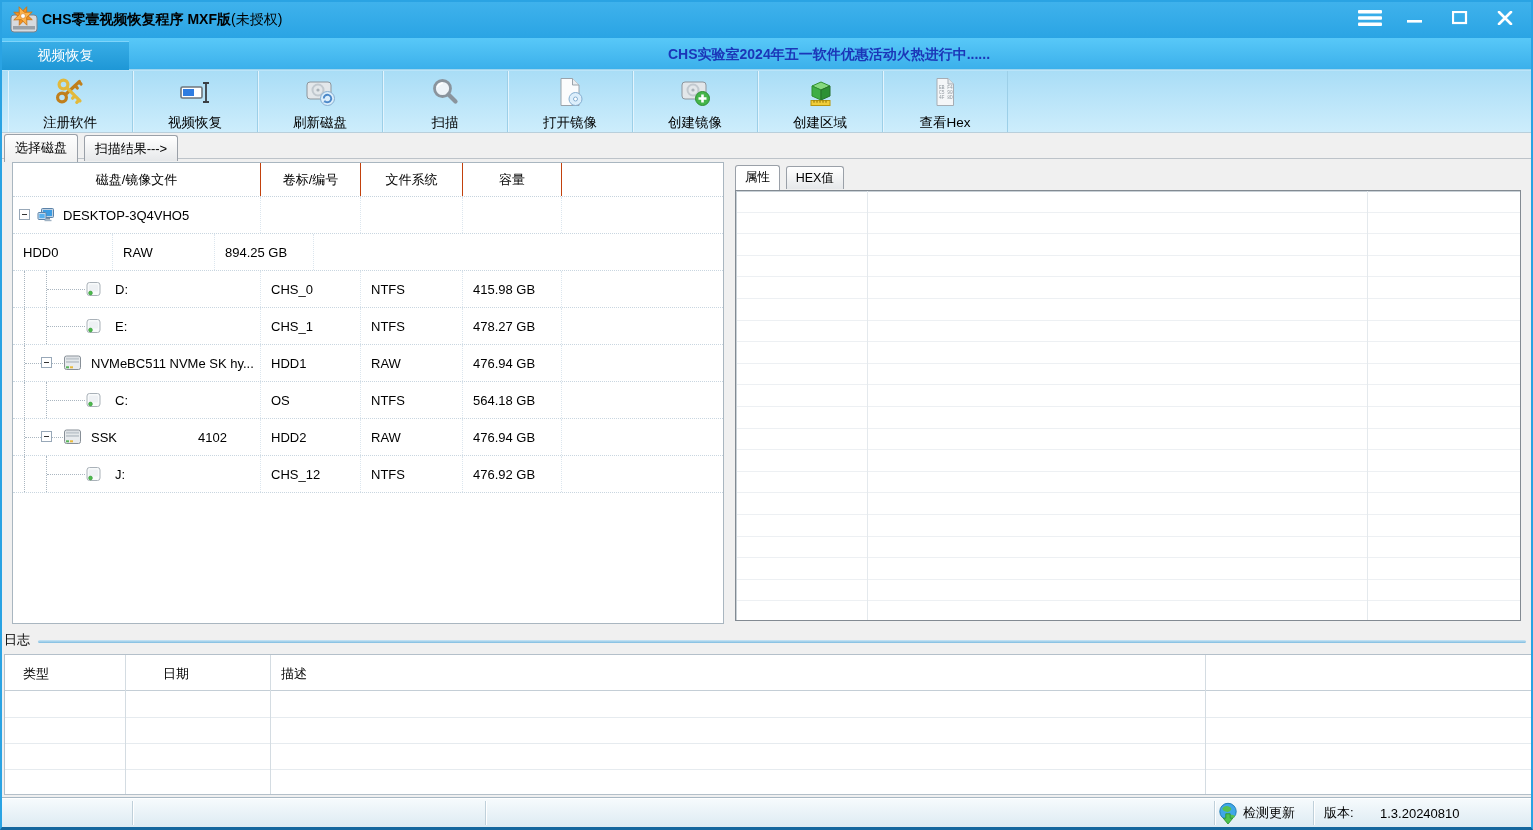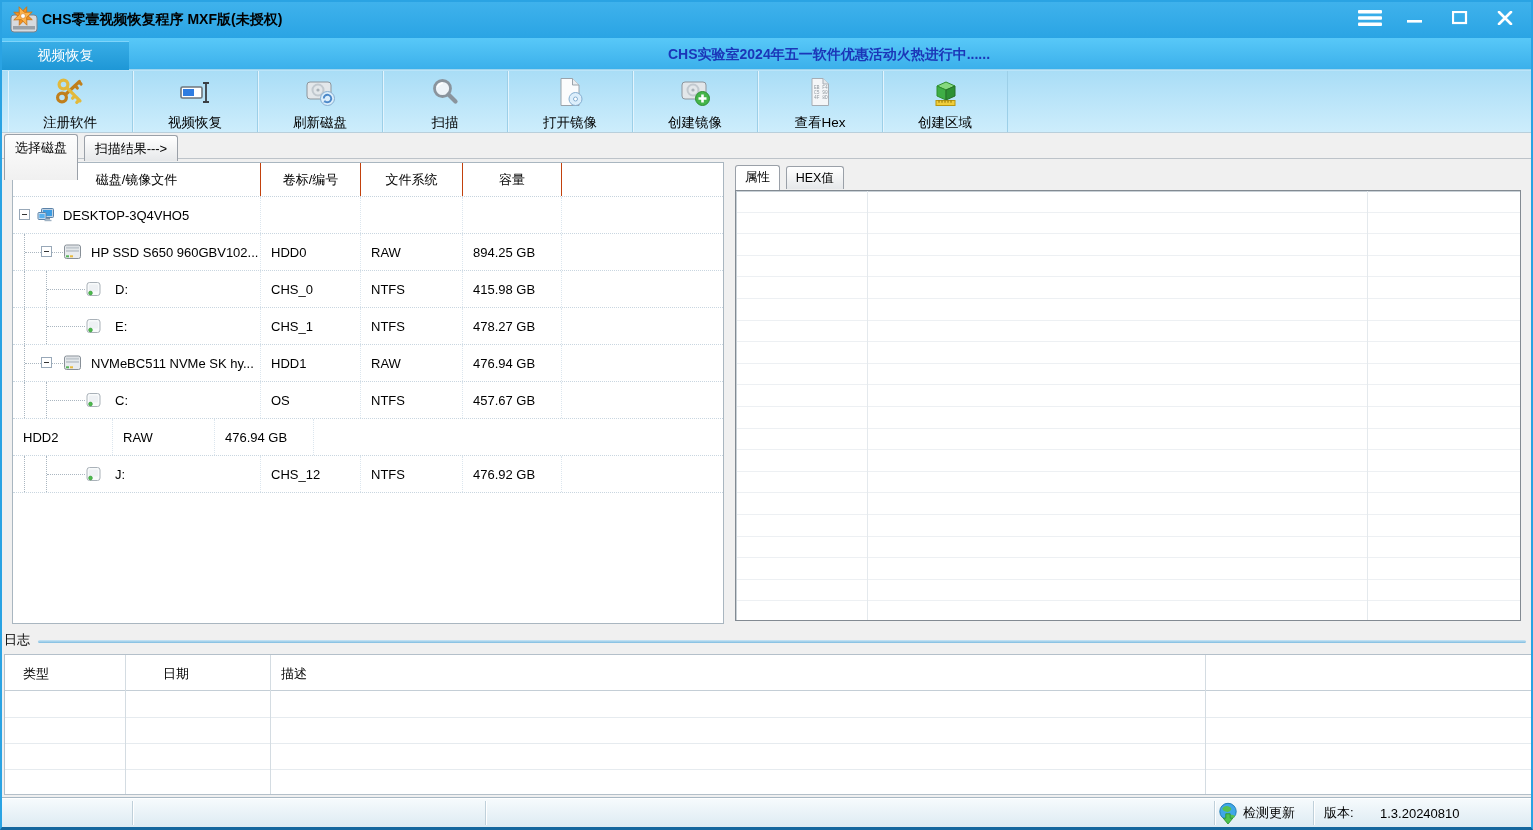--- a/index.html
+++ b/index.html
@@ -6,21 +6,21 @@
   html,body { width:1533px; height:830px; }
   body { font-family:"Liberation Sans","DejaVu Sans",sans-serif; font-size:13px; color:#000; }
   .window { position:relative; width:1533px; height:830px; overflow:hidden;
             border:2px solid #2AA3E3; border-bottom:3px solid #15679E; background:#F0F0F0; }
 
   
   .titlebar { position:absolute; left:0; top:0; width:100%; height:36px;
               background:linear-gradient(180deg,#3FB2EC 0%,#2AA4E4 100%); }
   .appicon { position:absolute; left:7px; top:3px; width:30px; height:30px; }
   .apptitle { position:absolute; left:40px; top:9px; font-size:14px; font-weight:600; color:#000; white-space:nowrap; }
-  .apptitle b { font-weight:700; }
+  .apptitle b { font-weight:400; }
   .winbtns { position:absolute; right:8px; top:3px; display:flex; gap:9px; }
   .winbtn { width:36px; height:26px; display:flex; align-items:center; justify-content:center; cursor:pointer; }
 
   
   .menustrip { position:absolute; left:0; top:36px; width:100%; height:32px;
                background:linear-gradient(180deg,#58C8F8 0%,#3BB0EB 100%); border-bottom:1px solid #9ED5EF; }
   .modetab { position:absolute; left:0; top:3px; width:127px; height:29px;
              background:linear-gradient(180deg,#38ADE6 0%,#1E97D6 100%);
              color:#fff; font-size:14px; display:flex; align-items:center; justify-content:center;
              border-top:1px solid #7FD4FA; cursor:pointer; }
@@ -35,21 +35,21 @@
   .tbtn { width:125px; height:100%; display:flex; flex-direction:column; align-items:center;
           border-right:1px solid #9CCFE8; box-shadow:1px 0 0 #E3F4FD inset; cursor:pointer; }
   .tbtn .ticon { margin-top:5px; width:32px; height:32px; }
   .tbtn .tlabel { margin-top:6px; font-size:13.5px; }
 
   
   .tabrow { position:absolute; left:0; top:131px; width:100%; height:26px; border-bottom:1px solid #BDC3C9; }
   .tab { position:relative; display:inline-block; margin-left:2px; padding:4px 10px 3px;
          font-size:13px; border:1px solid #9AA0A8; border-bottom:none; border-radius:3px 3px 0 0;
          background:linear-gradient(180deg,#FFFFFF 0%,#E6E8EA 100%); top:2px; cursor:pointer; }
-  .tab.active { background:linear-gradient(180deg,#FDFDFD 0%,#F0F0F0 100%); top:1px; padding-bottom:23px; z-index:2; }
+  .tab.active { background:linear-gradient(180deg,#FDFDFD 0%,#F0F0F0 100%); top:1px; padding-bottom:5px; z-index:2; }
 
   
   .diskpanel { position:absolute; left:10px; top:160px; width:712px; height:462px;
                background:#fff; border:1px solid #A9B6C0; }
   .dheader { display:flex; height:34px; border-bottom:1px dotted #C6D3DD; }
   .dheader .hcell { display:flex; align-items:center; justify-content:center; font-size:13px; border-right:1px solid #c2410c; }
   .trow { position:relative; display:flex; height:37px; border-bottom:1px dotted #C9D6E0; cursor:pointer; }
   .cell { position:relative; height:100%; border-right:1px dotted #DCE6EE; display:flex; align-items:center; }
   .cell.plain { padding-left:10px; }
   .cell.fill, .hcell.fill { border-right:none; flex:1; }
@@ -212,42 +212,42 @@
           <circle cx="14" cy="14" r="1.6" fill="#AAB2B9"></circle>
           <circle cx="23.5" cy="22.5" r="7" fill="#45B549" stroke="#2E8F33"></circle>
           <path d="M23.5 18.5 v8 M19.5 22.5 h8" stroke="#fff" stroke-width="2.6"></path>
         </svg>
       </span>
       <span class="tlabel">创建镜像</span>
     </div>
     <div class="tbtn">
       <span class="ticon">
         <svg viewBox="0 0 32 32" width="32" height="32">
+          <polygon points="8,10 17,6 26,10 17,14" fill="#86D97F" stroke="#2F8F2F"></polygon>
+          <polygon points="8,10 17,14 17,24 8,20" fill="#3FAE46" stroke="#2F8F2F"></polygon>
+          <polygon points="17,14 26,10 26,20 17,24" fill="#2D9134" stroke="#27702A"></polygon>
+          <rect x="7" y="24.5" width="19" height="5" fill="#F0CD3A" stroke="#B8960F"></rect>
+          <path d="M10 24.5 v2.2 M13 24.5 v2.2 M16 24.5 v2.2 M19 24.5 v2.2 M22 24.5 v2.2" stroke="#8A6D00" stroke-width="1"></path>
+        </svg>
+      </span>
+      <span class="tlabel">创建区域</span>
+    </div>
+    <div class="tbtn">
+      <span class="ticon">
+        <svg viewBox="0 0 32 32" width="32" height="32">
           <path d="M8 2.5 H19 L24.5 8 V29.5 H8 Z" fill="#F4F6F8" stroke="#A6ADB4"></path>
           <path d="M19 2.5 V8 H24.5" fill="#E4E8EB" stroke="#A6ADB4"></path>
           <g font-size="4.6" fill="#8F979E" font-family="'Liberation Mono','DejaVu Sans Mono',monospace">
             <text x="10" y="13">EB F4</text>
               <text x="10" y="18">C5 90</text>
               <text x="10" y="23">4F 8D</text>
           </g>
         </svg>
       </span>
       <span class="tlabel">查看Hex</span>
-    </div>
-    <div class="tbtn">
-      <span class="ticon">
-        <svg viewBox="0 0 32 32" width="32" height="32">
-          <polygon points="8,10 17,6 26,10 17,14" fill="#86D97F" stroke="#2F8F2F"></polygon>
-          <polygon points="8,10 17,14 17,24 8,20" fill="#3FAE46" stroke="#2F8F2F"></polygon>
-          <polygon points="17,14 26,10 26,20 17,24" fill="#2D9134" stroke="#27702A"></polygon>
-          <rect x="7" y="24.5" width="19" height="5" fill="#F0CD3A" stroke="#B8960F"></rect>
-          <path d="M10 24.5 v2.2 M13 24.5 v2.2 M16 24.5 v2.2 M19 24.5 v2.2 M22 24.5 v2.2" stroke="#8A6D00" stroke-width="1"></path>
-        </svg>
-      </span>
-      <span class="tlabel">创建区域</span>
     </div>
   </div>
 
   <div class="tabrow">
     <span class="tab active">选择磁盘</span>
     <span class="tab">扫描结果---&gt;</span>
   </div>
 
   <div class="diskpanel">
     <div class="dheader">
@@ -272,119 +272,120 @@
               </svg>
             </span>
             <span class="txt" style="left: 50px;">DESKTOP-3Q4VHO5</span>
           </div>
           <div class="cell plain" style="width: 100px;"></div>
           <div class="cell plain" style="width: 102px;"></div>
           <div class="cell plain" style="width: 99px;"></div>
           <div class="cell fill"></div>
         </div>
         <div class="trow">
+          <div class="cell plain" style="width: 100px;">HDD0</div>
+          <div class="cell plain" style="width: 102px;">RAW</div>
+          <div class="cell plain" style="width: 99px;">894.25 GB</div>
+          <div class="cell fill"></div>
+        </div>
+        <div class="trow">
+          <div class="cell name" style="width: 248px;">
+            <div class="vline" style="left: 11px;"></div>
+            <div class="vline" style="left: 33px;"></div>
+            <div class="hstub" style="left: 34px; width: 38px;"></div>
+            <span class="ticonify" style="left: 72px;">
+              <svg width="17" height="16" viewBox="0 0 17 16">
+                <rect x="2" y="1.5" width="13" height="13" rx="2.5" fill="#F8FAFB" stroke="#A9B1B8"></rect>
+                <rect x="4" y="3.5" width="9" height="7" rx="1" fill="#EEF1F4"></rect>
+                <circle cx="5.5" cy="12" r="1.9" fill="#4CBB4C" stroke="#37953A" stroke-width="0.6"></circle>
+              </svg>
+            </span>
+            <span class="txt" style="left: 102px;">D:</span>
+          </div>
+          <div class="cell plain" style="width: 100px;">CHS_0</div>
+          <div class="cell plain" style="width: 102px;">NTFS</div>
+          <div class="cell plain" style="width: 99px;">415.98 GB</div>
+          <div class="cell fill"></div>
+        </div>
+        <div class="trow">
+          <div class="cell name" style="width: 248px;">
+            <div class="vline" style="left: 11px;"></div>
+            <div class="vline" style="left: 33px;"></div>
+            <div class="hstub" style="left: 34px; width: 38px;"></div>
+            <span class="ticonify" style="left: 72px;">
+              <svg width="17" height="16" viewBox="0 0 17 16">
+                <rect x="2" y="1.5" width="13" height="13" rx="2.5" fill="#F8FAFB" stroke="#A9B1B8"></rect>
+                <rect x="4" y="3.5" width="9" height="7" rx="1" fill="#EEF1F4"></rect>
+                <circle cx="5.5" cy="12" r="1.9" fill="#4CBB4C" stroke="#37953A" stroke-width="0.6"></circle>
+              </svg>
+            </span>
+            <span class="txt" style="left: 102px;">E:</span>
+          </div>
+          <div class="cell plain" style="width: 100px;">CHS_1</div>
+          <div class="cell plain" style="width: 102px;">NTFS</div>
+          <div class="cell plain" style="width: 99px;">478.27 GB</div>
+          <div class="cell fill"></div>
+        </div>
+        <div class="trow">
           <div class="cell name" style="width: 248px;">
             <div class="vline" style="left: 11px;"></div>
             <div class="hstub" style="left: 12px; width: 38px;"></div>
             <span class="expbox" style="left: 28px;"></span>
             <span class="ticonify" style="left: 50px;">
               <svg width="19" height="17" viewBox="0 0 19 17">
                 <rect x="1.5" y="1.5" width="16" height="13.5" rx="2" fill="#E8EBEE" stroke="#878F97"></rect>
                 <rect x="3" y="3.2" width="13" height="2" fill="#C2C9CF"></rect>
                 <rect x="3" y="6.4" width="13" height="2" fill="#C2C9CF"></rect>
                 <rect x="3" y="11.8" width="3" height="2" fill="#58B558"></rect>
                 <rect x="7" y="11.8" width="3" height="2" fill="#E8B93C"></rect>
               </svg>
             </span>
-            <span class="txt" style="left: 78px;">HP SSD S650 960GBV102...</span>
-          </div>
-          <div class="cell plain" style="width: 100px;">HDD0</div>
+            <span class="txt" style="left: 78px;">NVMeBC511 NVMe SK hy...</span>
+          </div>
+          <div class="cell plain" style="width: 100px;">HDD1</div>
           <div class="cell plain" style="width: 102px;">RAW</div>
-          <div class="cell plain" style="width: 99px;">894.25 GB</div>
+          <div class="cell plain" style="width: 99px;">476.94 GB</div>
           <div class="cell fill"></div>
         </div>
         <div class="trow">
           <div class="cell name" style="width: 248px;">
             <div class="vline" style="left: 11px;"></div>
             <div class="vline" style="left: 33px;"></div>
             <div class="hstub" style="left: 34px; width: 38px;"></div>
             <span class="ticonify" style="left: 72px;">
               <svg width="17" height="16" viewBox="0 0 17 16">
                 <rect x="2" y="1.5" width="13" height="13" rx="2.5" fill="#F8FAFB" stroke="#A9B1B8"></rect>
                 <rect x="4" y="3.5" width="9" height="7" rx="1" fill="#EEF1F4"></rect>
                 <circle cx="5.5" cy="12" r="1.9" fill="#4CBB4C" stroke="#37953A" stroke-width="0.6"></circle>
               </svg>
             </span>
-            <span class="txt" style="left: 102px;">D:</span>
-          </div>
-          <div class="cell plain" style="width: 100px;">CHS_0</div>
+            <span class="txt" style="left: 102px;">C:</span>
+          </div>
+          <div class="cell plain" style="width: 100px;">OS</div>
           <div class="cell plain" style="width: 102px;">NTFS</div>
-          <div class="cell plain" style="width: 99px;">415.98 GB</div>
-          <div class="cell fill"></div>
-        </div>
-        <div class="trow">
-          <div class="cell name" style="width: 248px;">
-            <div class="vline" style="left: 11px;"></div>
-            <div class="vline" style="left: 33px;"></div>
-            <div class="hstub" style="left: 34px; width: 38px;"></div>
-            <span class="ticonify" style="left: 72px;">
-              <svg width="17" height="16" viewBox="0 0 17 16">
-                <rect x="2" y="1.5" width="13" height="13" rx="2.5" fill="#F8FAFB" stroke="#A9B1B8"></rect>
-                <rect x="4" y="3.5" width="9" height="7" rx="1" fill="#EEF1F4"></rect>
-                <circle cx="5.5" cy="12" r="1.9" fill="#4CBB4C" stroke="#37953A" stroke-width="0.6"></circle>
-              </svg>
-            </span>
-            <span class="txt" style="left: 102px;">E:</span>
-          </div>
-          <div class="cell plain" style="width: 100px;">CHS_1</div>
-          <div class="cell plain" style="width: 102px;">NTFS</div>
-          <div class="cell plain" style="width: 99px;">478.27 GB</div>
+          <div class="cell plain" style="width: 99px;">564.18 GB</div>
           <div class="cell fill"></div>
         </div>
         <div class="trow">
           <div class="cell name" style="width: 248px;">
             <div class="vline" style="left: 11px;"></div>
             <div class="hstub" style="left: 12px; width: 38px;"></div>
             <span class="expbox" style="left: 28px;"></span>
             <span class="ticonify" style="left: 50px;">
               <svg width="19" height="17" viewBox="0 0 19 17">
                 <rect x="1.5" y="1.5" width="16" height="13.5" rx="2" fill="#E8EBEE" stroke="#878F97"></rect>
                 <rect x="3" y="3.2" width="13" height="2" fill="#C2C9CF"></rect>
                 <rect x="3" y="6.4" width="13" height="2" fill="#C2C9CF"></rect>
                 <rect x="3" y="11.8" width="3" height="2" fill="#58B558"></rect>
                 <rect x="7" y="11.8" width="3" height="2" fill="#E8B93C"></rect>
               </svg>
             </span>
-            <span class="txt" style="left: 78px;">NVMeBC511 NVMe SK hy...</span>
-          </div>
-          <div class="cell plain" style="width: 100px;">HDD1</div>
-          <div class="cell plain" style="width: 102px;">RAW</div>
-          <div class="cell plain" style="width: 99px;">476.94 GB</div>
-          <div class="cell fill"></div>
-        </div>
-        <div class="trow">
-          <div class="cell name" style="width: 248px;">
-            <div class="vline" style="left: 11px;"></div>
-            <div class="vline" style="left: 33px;"></div>
-            <div class="hstub" style="left: 34px; width: 38px;"></div>
-            <span class="ticonify" style="left: 72px;">
-              <svg width="17" height="16" viewBox="0 0 17 16">
-                <rect x="2" y="1.5" width="13" height="13" rx="2.5" fill="#F8FAFB" stroke="#A9B1B8"></rect>
-                <rect x="4" y="3.5" width="9" height="7" rx="1" fill="#EEF1F4"></rect>
-                <circle cx="5.5" cy="12" r="1.9" fill="#4CBB4C" stroke="#37953A" stroke-width="0.6"></circle>
-              </svg>
-            </span>
-            <span class="txt" style="left: 102px;">C:</span>
-          </div>
-          <div class="cell plain" style="width: 100px;">OS</div>
-          <div class="cell plain" style="width: 102px;">NTFS</div>
-          <div class="cell plain" style="width: 99px;">457.67 GB</div>
-          <div class="cell fill"></div>
-        </div>
-        <div class="trow">
+            <span class="txt" style="left: 78px;">SSK</span>
+            <span class="txt" style="left: 185px;">4102</span>
+          </div>
           <div class="cell plain" style="width: 100px;">HDD2</div>
           <div class="cell plain" style="width: 102px;">RAW</div>
           <div class="cell plain" style="width: 99px;">476.94 GB</div>
           <div class="cell fill"></div>
         </div>
         <div class="trow">
           <div class="cell name" style="width: 248px;">
             <div class="vline" style="left: 11px;"></div>
             <div class="vline" style="left: 33px;"></div>
             <div class="hstub" style="left: 34px; width: 38px;"></div>

